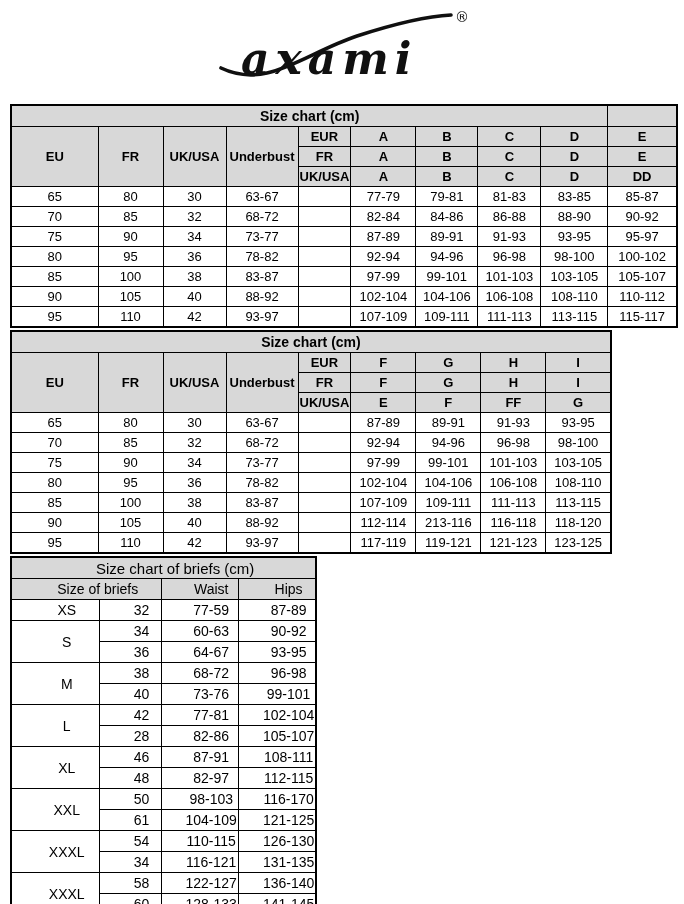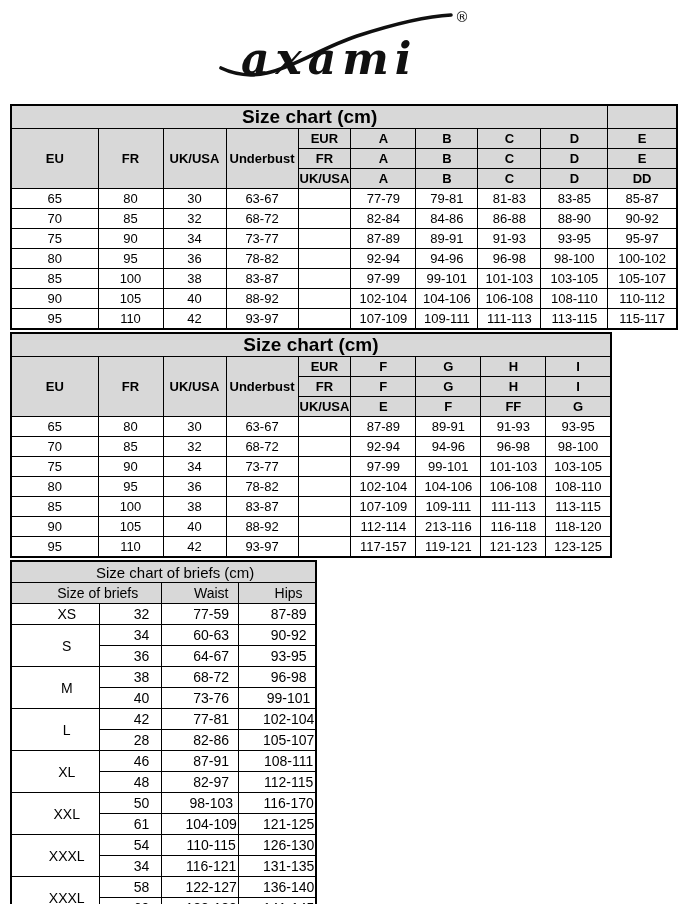--- a/index.html
+++ b/index.html
@@ -20,21 +20,21 @@
     border-collapse:collapse; table-layout:fixed; margin-left:10px;
     border:2px solid #000; empty-cells:show;
   }
   td {
     border:1px solid #000; text-align:center; vertical-align:middle;
     padding:0 1px; font-size:13px; white-space:nowrap; overflow:hidden;
   }
   .hdr { background:#d8d8d8; }
   .b { font-weight:bold; }
   .size-chart td { height:18px; }
-  .size-chart tr.title-row td { height:20px; font-size:19px; }
+  .size-chart tr.title-row td { height:20px; font-size:14px; }
   .size-chart tbody td { height:19px; }
   #table1 { margin-top:8px; }
   #table2 { margin-top:2px; }
   #table3 { margin-top:2px; }
   #table3 td { height:20px; font-size:14px;padding-left:24px; }
   #table3 tr.title-row td { font-size:15px; }
 </style>
 </head>
 <body>
 
@@ -291,21 +291,21 @@
           <td>213-116</td>
           <td>116-118</td>
           <td>118-120</td>
         </tr>
         <tr>
           <td>95</td>
           <td>110</td>
           <td>42</td>
           <td>93-97</td>
           <td></td>
-          <td>117-157</td>
+          <td>117-119</td>
           <td>119-121</td>
           <td>121-123</td>
           <td>123-125</td>
         </tr>
       </tbody>
   </table>
 
   <table id="table3">
     <colgroup>
       <col style="width:88px">

